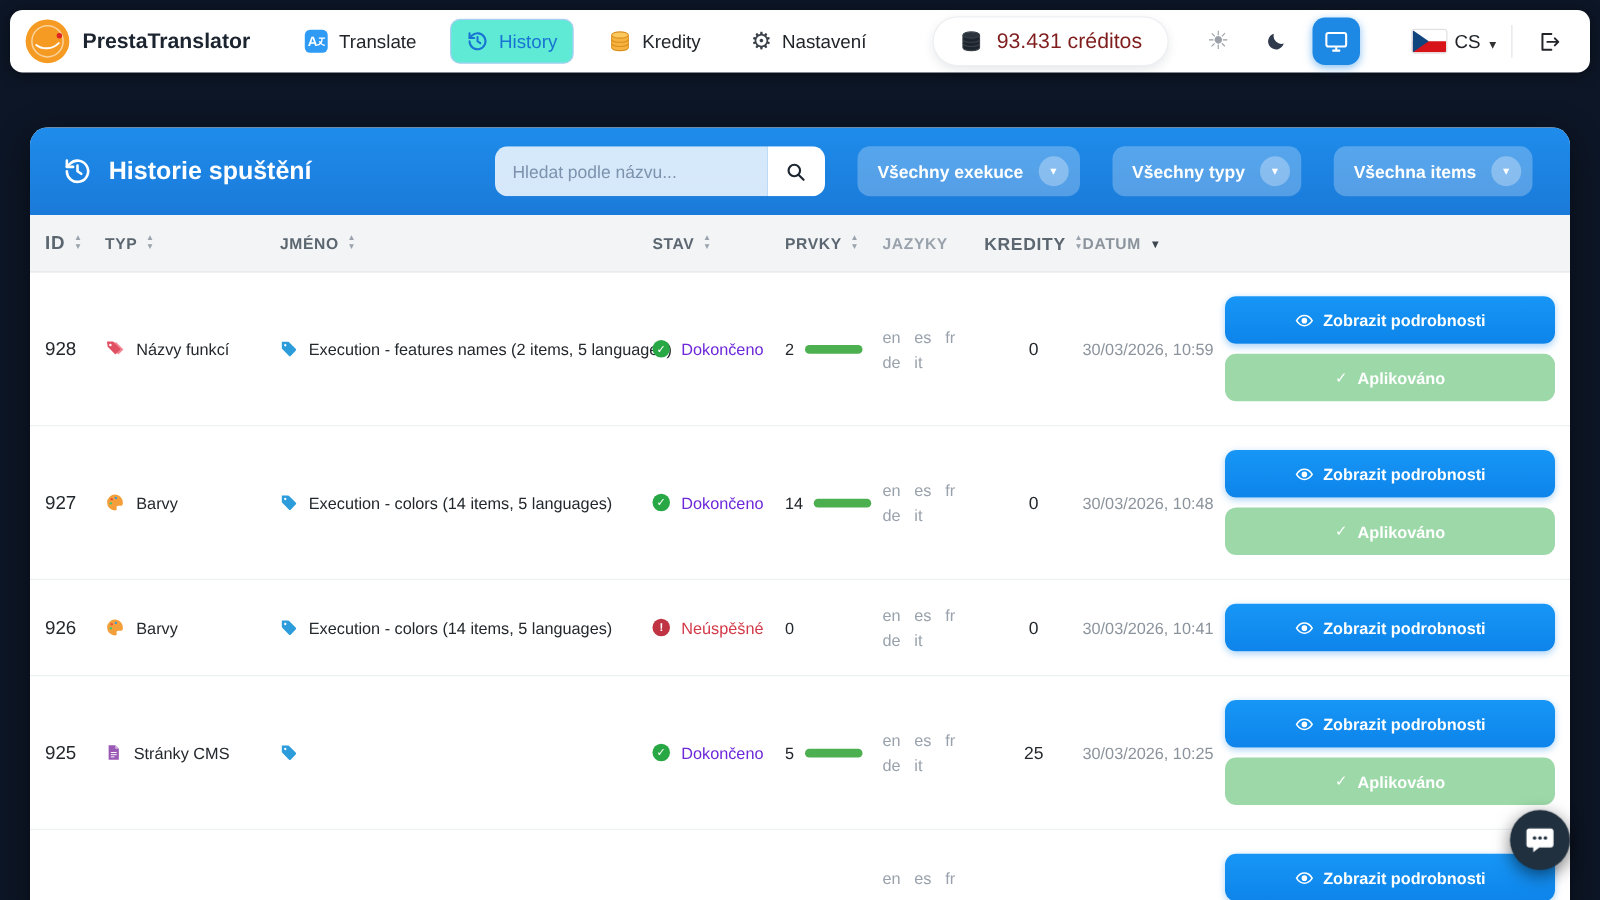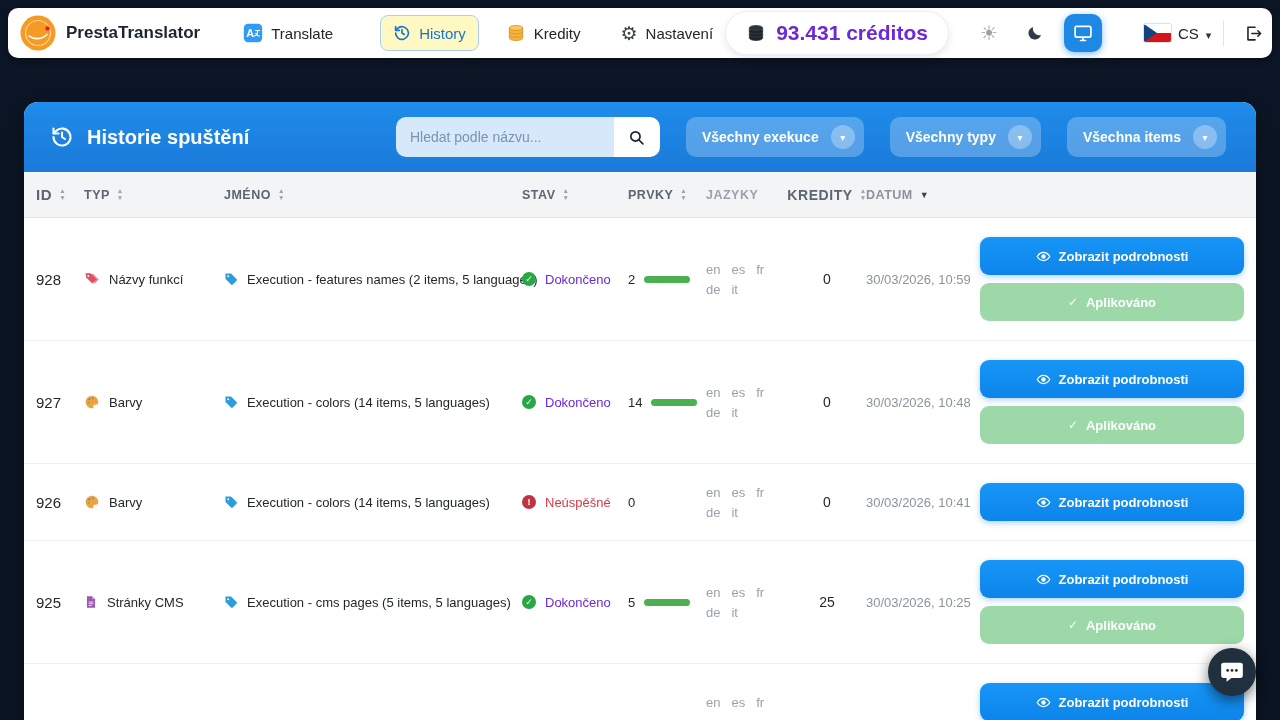--- a/index.html
+++ b/index.html
@@ -7,27 +7,27 @@
 body{background:#0d1626;font-family:"Liberation Sans","DejaVu Sans",sans-serif;}
 
 
 .navbar{margin:8px;height:50px;background:#fff;border-radius:10px;display:flex;align-items:center;
   padding:0 16px 0 12px;box-shadow:0 2px 10px rgba(0,0,0,.4);}
 .logo{margin-right:10px;display:flex;flex:none;}
 .brand{font-size:17px;font-weight:bold;color:#1c2430;margin-right:30px;white-space:nowrap;}
 .nav-items{display:flex;gap:14px;align-items:center;}
 .nav-item{display:flex;align-items:center;gap:8px;padding:8px 12px;border-radius:8px;
   border:1.5px solid transparent;cursor:pointer;font-size:15px;color:#212529;text-decoration:none;white-space:nowrap;}
-.nav-item.active{background:#fef9c3;border-color:#abcff3;color:#1873d3;margin-left:20px;}
+.nav-item.active{background:#5eead4;border-color:#abcff3;color:#1873d3;}
 .nav-icon{display:flex;align-items:center;}
 .glyph-gear{font-size:19px;color:#3a4148;line-height:1;}
 .nav-right{margin-left:auto;display:flex;align-items:center;gap:12px;}
 .credits-pill{display:flex;align-items:center;gap:10px;background:#fff;border-radius:999px;padding:9px 20px;
   box-shadow:0 0 0 1px #edeff2,0 3px 9px rgba(20,30,50,.12);margin-right:12px;cursor:pointer;}
-.credits-text{font-size:21px;font-weight:bold;color:#6d28d9;white-space:nowrap;}
+.credits-text{font-size:17px;font-weight:normal;color:#7f1d1d;white-space:nowrap;}
 .icon-btn{width:34px;height:34px;display:flex;align-items:center;justify-content:center;background:none;border:none;cursor:pointer;border-radius:8px;}
 .glyph-sun{font-size:20px;color:#9aa0a6;line-height:1;}
 .display-btn{background:#1e88e5;width:38px;height:38px;border-radius:10px;box-shadow:0 2px 7px rgba(30,136,229,.55);}
 .lang-select{display:flex;align-items:flex-end;gap:7px;cursor:pointer;font-size:15px;color:#212529;margin-left:30px;}
 .flag{border-radius:2px;overflow:hidden;display:flex;box-shadow:0 0 0 1px rgba(0,0,0,.12);}
 .caret{font-size:11px;color:#333;}
 .v-divider{width:1px;height:26px;background:#e2e5e9;}
 
 
 .card{margin:44px 24px 0;background:#fff;border-radius:14px;overflow:hidden;height:640px;
@@ -449,21 +449,20 @@
           </span>
       <span>Stránky CMS</span>
     </div>
     <div class="cell c-name">
       <span class="name-tag-icon">
         <svg width="14" height="14" viewBox="0 0 24 24">
               <path d="M2.5 2.5h8.6a2 2 0 0 1 1.4.6l9 9a2 2 0 0 1 0 2.8l-6.6 6.6a2 2 0 0 1-2.8 0l-9-9a2 2 0 0 1-.6-1.4z" fill="#2d9cdb"></path>
               <circle cx="7.2" cy="7.2" r="1.6" fill="#fff"></circle>
             </svg>
       </span>
-      <span class="name-text">Execution - cms pages (5 items, 5 languages)</span>
     </div>
     <div class="cell c-status">
       <span class="status-dot success">✓</span>
       <span class="status-text success">Dokončeno</span>
     </div>
     <div class="cell c-items">
       <span>5</span>
       <span class="progress"></span>
     </div>
     <div class="cell c-langs">

